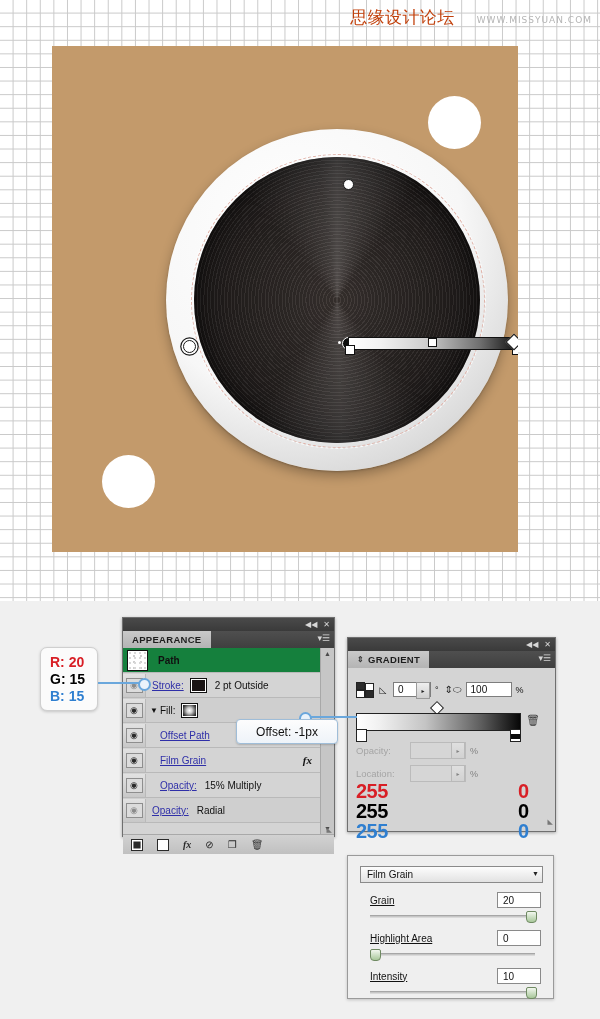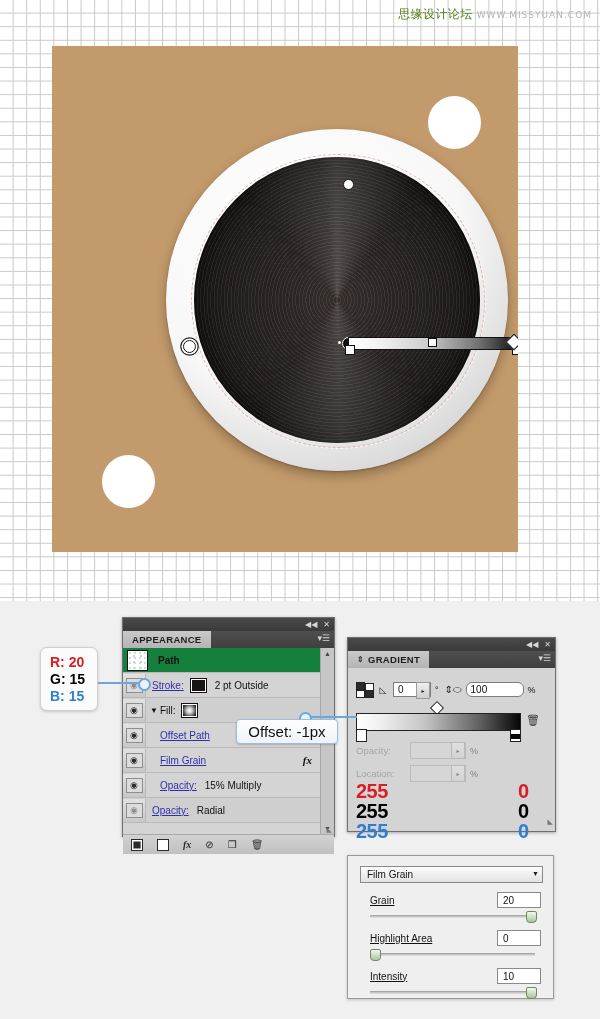--- a/index.html
+++ b/index.html
@@ -32,21 +32,21 @@
     background:#f0f0f0;
   }
 
   
   #watermark{
     position:absolute;right:8px;top:6px;
     font-size:11px;color:#aaaaaa;letter-spacing:.4px;
     font-family:"DejaVu Sans", sans-serif;
     white-space:nowrap;
   }
-  #watermark .wm-cn{font-size:12px;margin-right:4px;color:#4d7c0f;}
+  #watermark .wm-cn{font-size:17px;margin-right:22px;color:#c2410c;}
   #watermark .wm-url{font-size:9px;color:#b5b5b5;letter-spacing:1px;}
 
   
   #artboard{
     position:absolute;left:52px;top:46px;width:466px;height:506px;
     background:#c39a6b;
     overflow:hidden;
   }
   .deco-circle{position:absolute;border-radius:50%;background:#ffffff;}
   #deco-circle-top{right:37px;top:50px;width:53px;height:53px;}
@@ -346,21 +346,21 @@
   #conn1-line{left:98px;top:682px;width:44px;}
   #conn1-dot{left:138px;top:678px;}
   #conn2-line{left:307px;top:716px;width:50px;}
   #conn2-dot{left:299px;top:712px;}
   #offset-callout{
     position:absolute;left:236px;top:719px;width:100px;height:23px;
     background:linear-gradient(to bottom,#fdfdfd,#eef3f9);
     border:1px solid #9fbdd8;border-radius:4px;
     box-shadow:0 1px 2px rgba(0,0,0,.18);
     display:flex;align-items:center;justify-content:center;
-    font-size:15px;color:#111;
+    font-size:12px;color:#111;
   }
 </style>
 </head>
 <body>
 
 <div id="grid-bg"></div>
 <div id="grid-noise"></div>
 <div id="lower-bg"></div>
 
 <div id="watermark">
@@ -523,21 +523,21 @@
         <span class="rev-sq" style="left:0;top:8px;background:#fff;"></span>
         <span class="rev-sq" style="left:9px;top:8px;background:#2b2b2b;"></span>
       </div>
       <span style="width:12px;text-align:center;font-size:9px;color:#222;">◺</span>
       <div class="num-field">
         <span>0</span>
         <span class="num-stepper">▸</span>
       </div>
       <span class="unit">°</span>
       <span style="font-size:10px;color:#222;margin-left:2px;">⇕⬭</span>
-      <div class="num-field" style="width:58px;border-radius:6px;">
+      <div class="num-field" style="width:46px;">
         <span>100</span>
       </div>
       <span class="unit">%</span>
     </div>
 
     <div id="gr-slider-area">
       <div id="gr-midpoint"></div>
       <div id="gr-track"></div>
       <span id="gr-trash">🗑</span>
       <div class="gr-stop" id="gr-stop-left">

